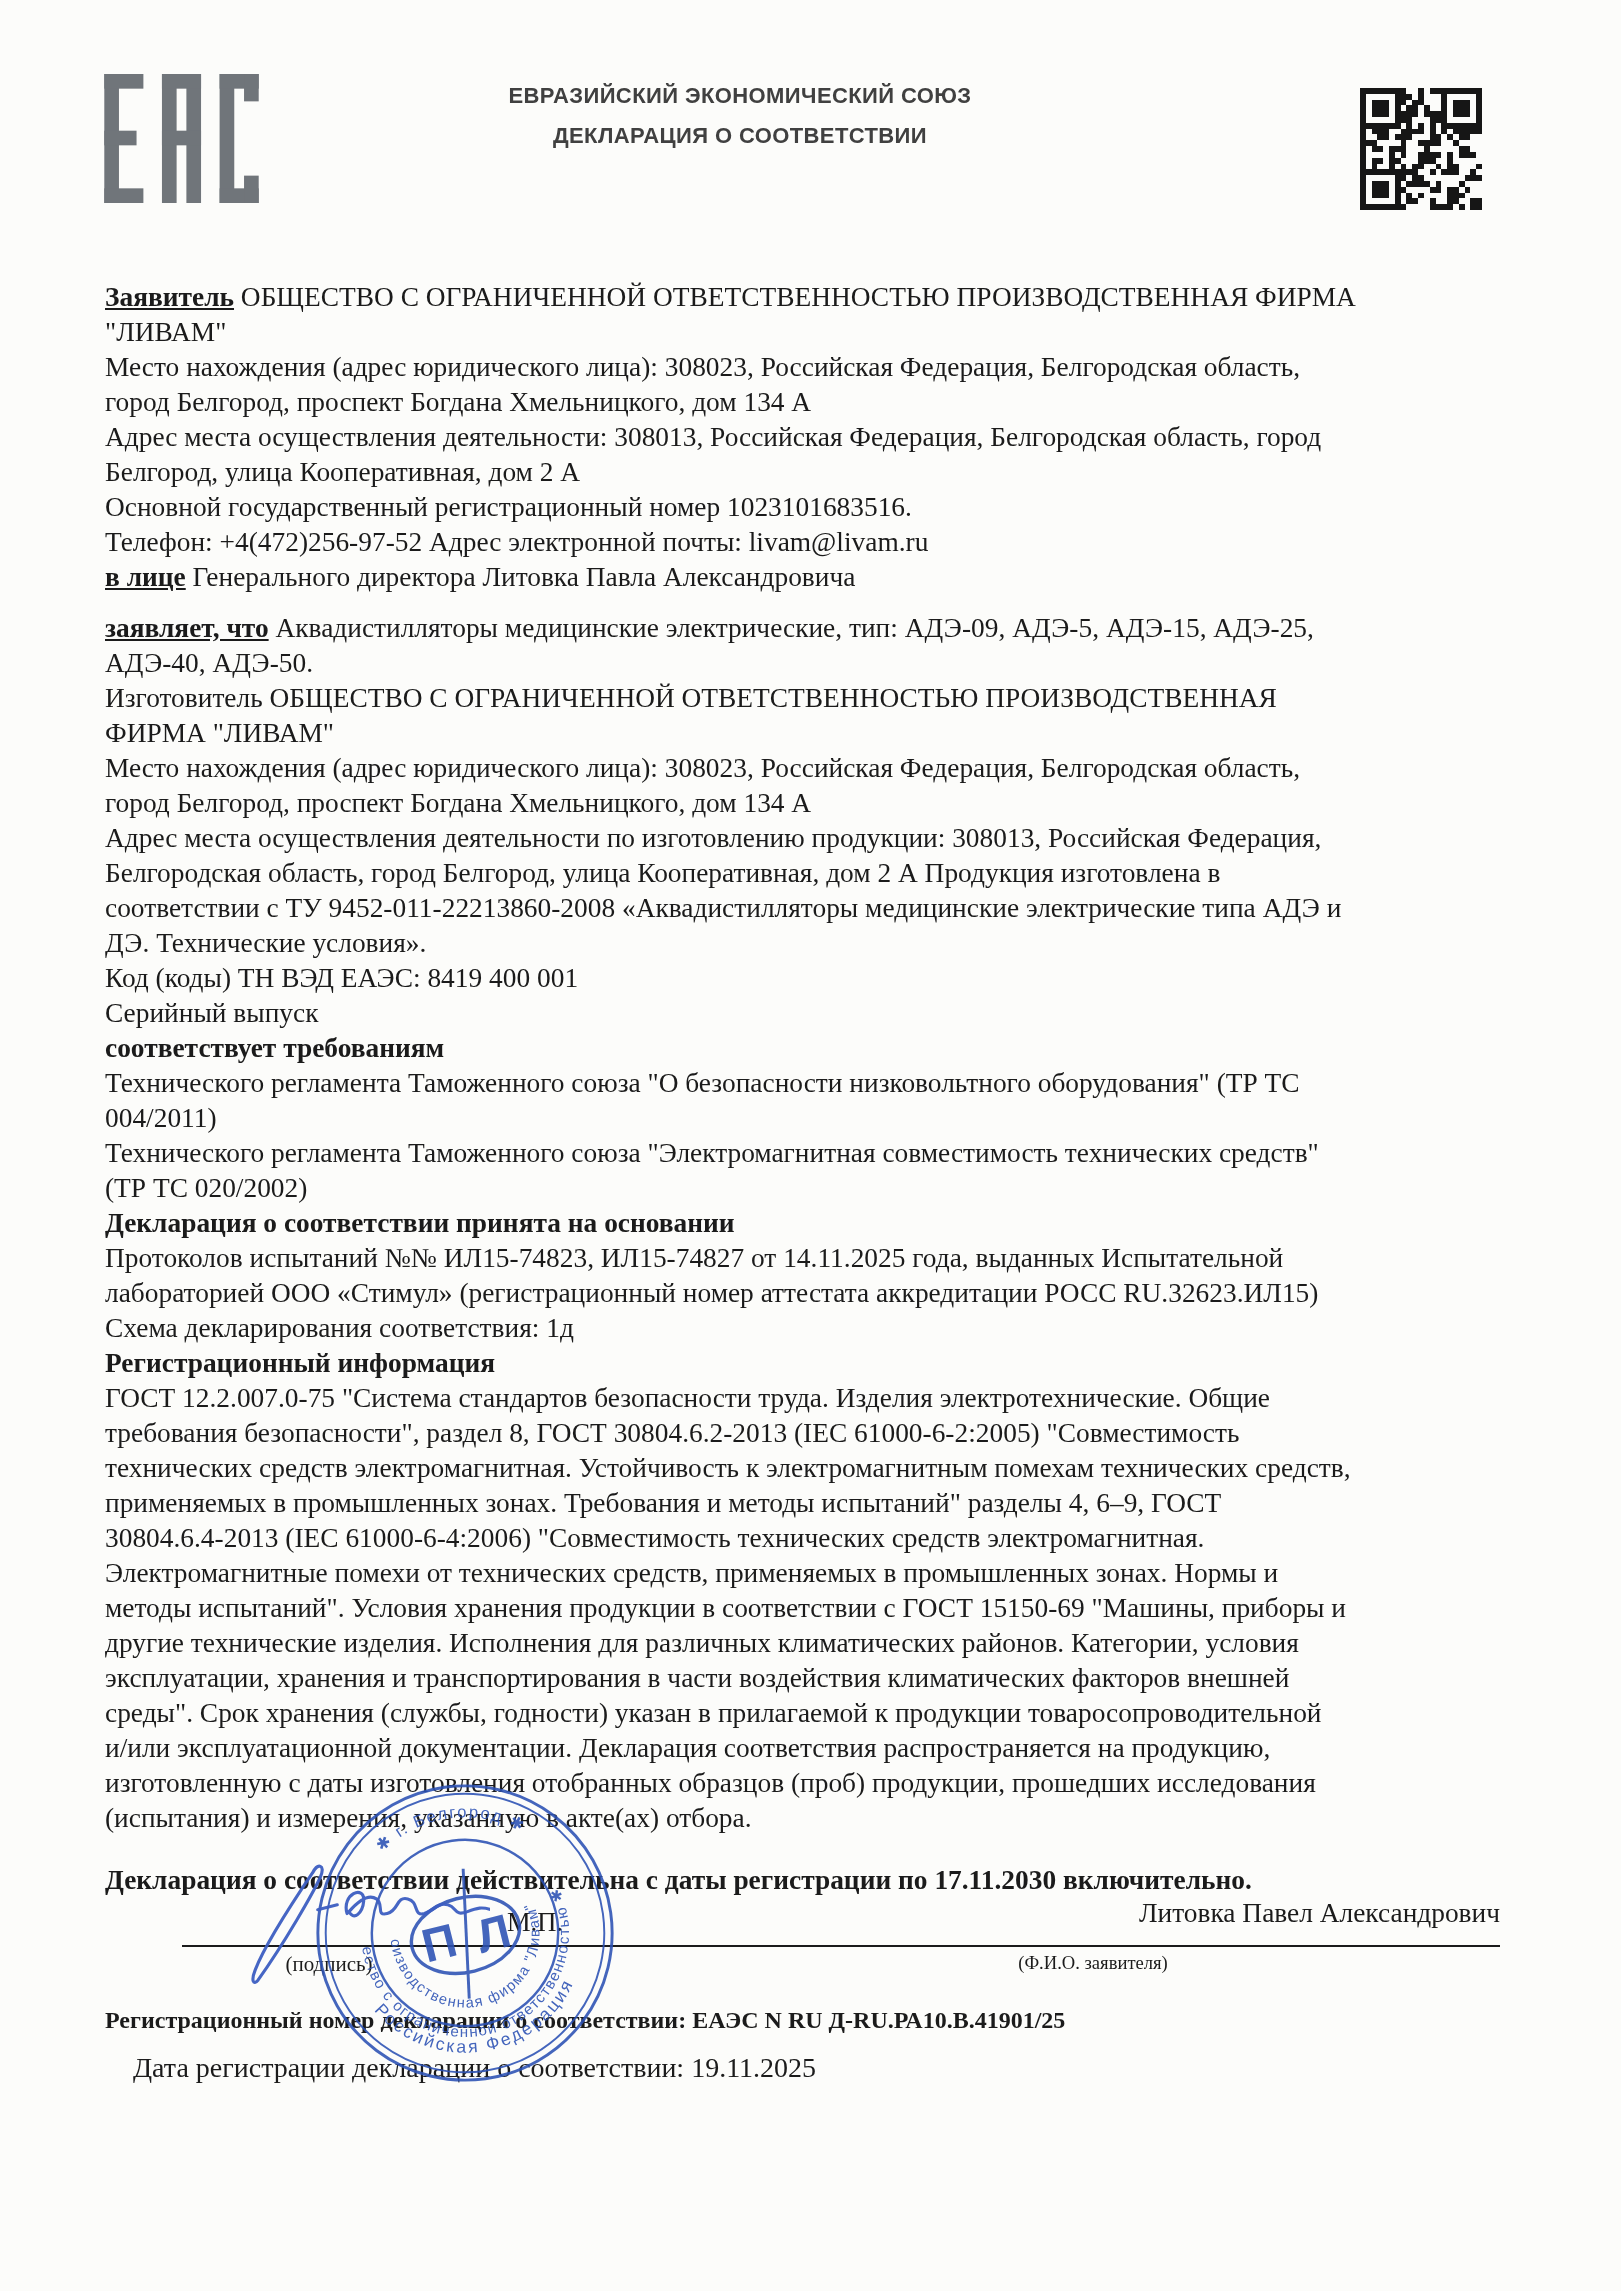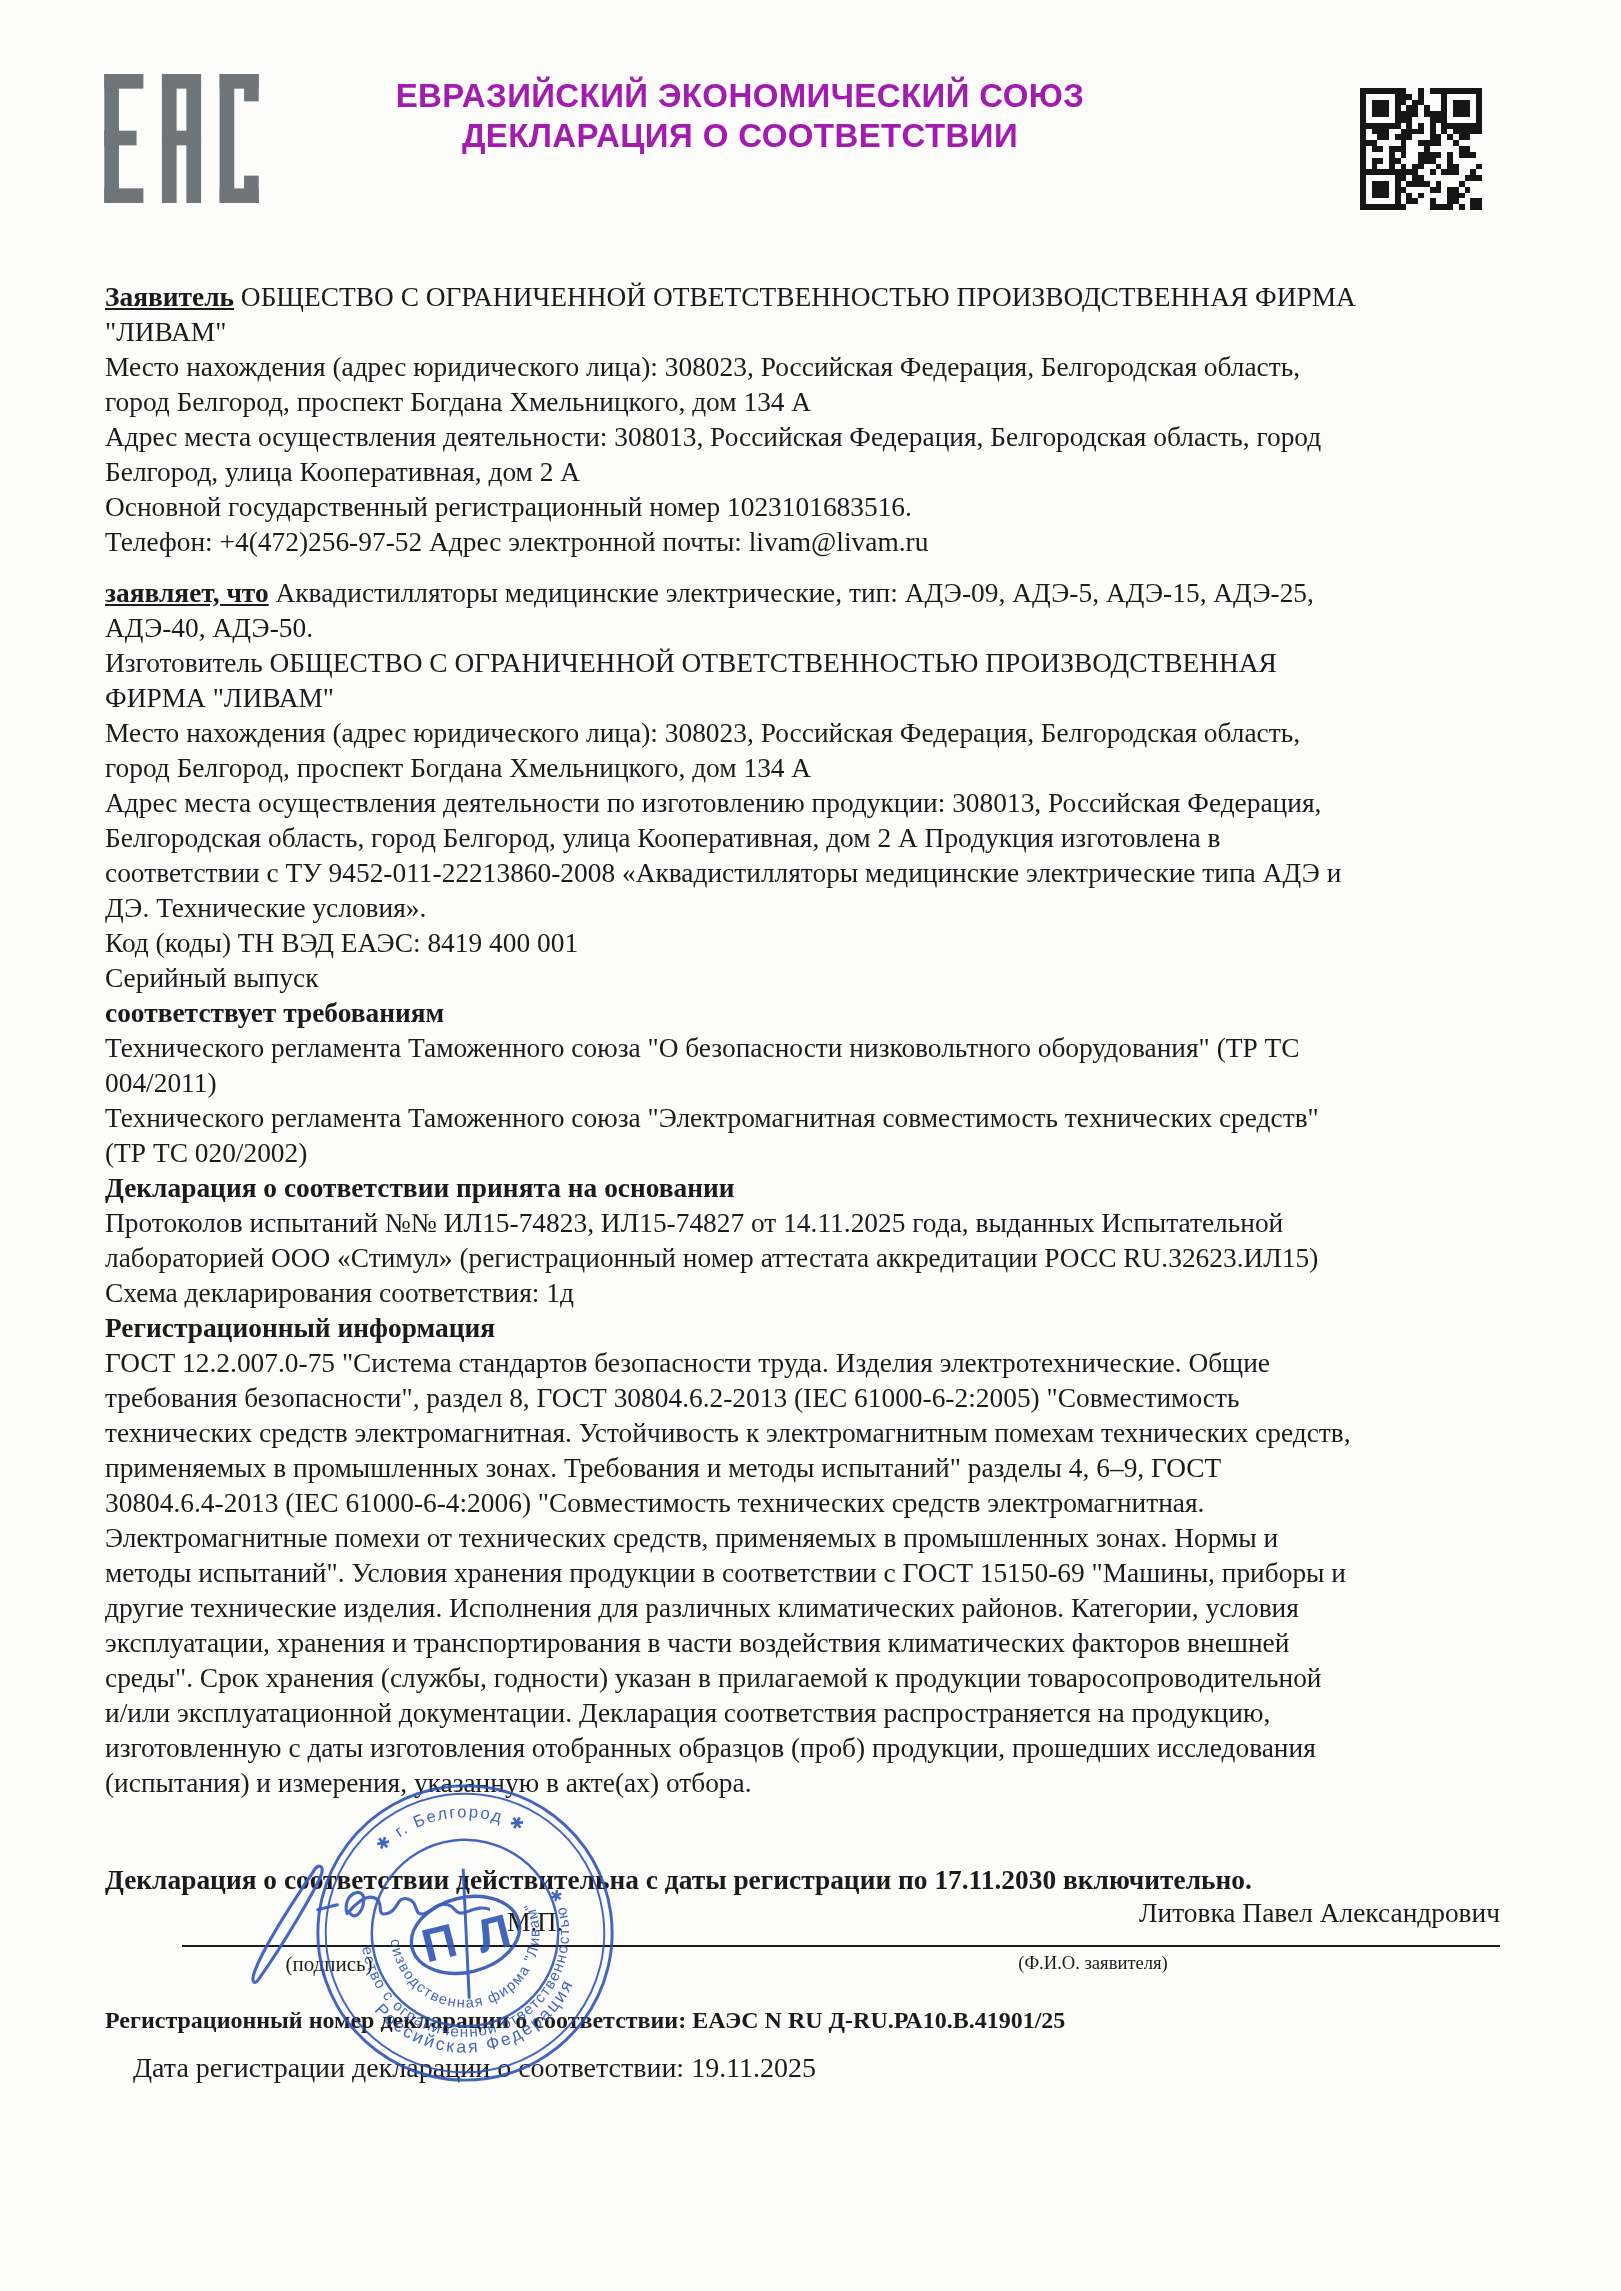--- a/index.html
+++ b/index.html
@@ -6,21 +6,21 @@
   .page{
     position:relative;width:1621px;height:2292px;margin:0 auto;
     background:#fcfcfa;overflow:hidden;
     font-family:"Liberation Serif", serif;color:#1b1b1b;
   }
   
   .eac-logo{position:absolute;left:104px;top:74px;}
   .doc-title{
     position:absolute;left:289px;top:76px;width:902px;text-align:center;
     font-family:"Liberation Sans", sans-serif;font-weight:bold;
-    font-size:33px;line-height:40px;color:#a21caf;letter-spacing:0.4px;
+    font-size:22px;line-height:40px;color:#404040;letter-spacing:0.4px;
   }
   .qr{position:absolute;left:1360px;top:88px;}
   
   .content{position:absolute;left:105px;top:280px;width:1470px;}
   .content p{margin:0;font-size:27.4px;line-height:35px;white-space:pre-line;}
   .content p.gap{margin-top:15.7px;}
   .lead{font-weight:bold;text-decoration:underline;}
   .bold{font-weight:bold;}
   
   .abs{position:absolute;}
@@ -322,20 +322,21 @@
 
   <div class="content">
     <p><span class="lead">Заявитель</span><span> ОБЩЕСТВО С ОГРАНИЧЕННОЙ ОТВЕТСТВЕННОСТЬЮ ПРОИЗВОДСТВЕННАЯ ФИРМА
 "ЛИВАМ"</span></p>
     <p>Место нахождения (адрес юридического лица): 308023, Российская Федерация, Белгородская область,
 город Белгород, проспект Богдана Хмельницкого, дом 134 А</p>
     <p>Адрес места осуществления деятельности: 308013, Российская Федерация, Белгородская область, город
 Белгород, улица Кооперативная, дом 2 А</p>
     <p>Основной государственный регистрационный номер 1023101683516.</p>
     <p>Телефон: +4(472)256-97-52 Адрес электронной почты: livam@livam.ru</p>
+    <p><span class="lead">в лице</span><span> Генерального директора Литовка Павла Александровича</span></p>
     <p class="gap"><span class="lead">заявляет, что</span><span> Аквадистилляторы медицинские электрические, тип: АДЭ-09, АДЭ-5, АДЭ-15, АДЭ-25,
 АДЭ-40, АДЭ-50.</span></p>
     <p>Изготовитель ОБЩЕСТВО С ОГРАНИЧЕННОЙ ОТВЕТСТВЕННОСТЬЮ ПРОИЗВОДСТВЕННАЯ
 ФИРМА "ЛИВАМ"</p>
     <p>Место нахождения (адрес юридического лица): 308023, Российская Федерация, Белгородская область,
 город Белгород, проспект Богдана Хмельницкого, дом 134 А</p>
     <p>Адрес места осуществления деятельности по изготовлению продукции: 308013, Российская Федерация,
 Белгородская область, город Белгород, улица Кооперативная, дом 2 А Продукция изготовлена в
 соответствии с ТУ 9452-011-22213860-2008 «Аквадистилляторы медицинские электрические типа АДЭ и
 ДЭ. Технические условия».</p>

